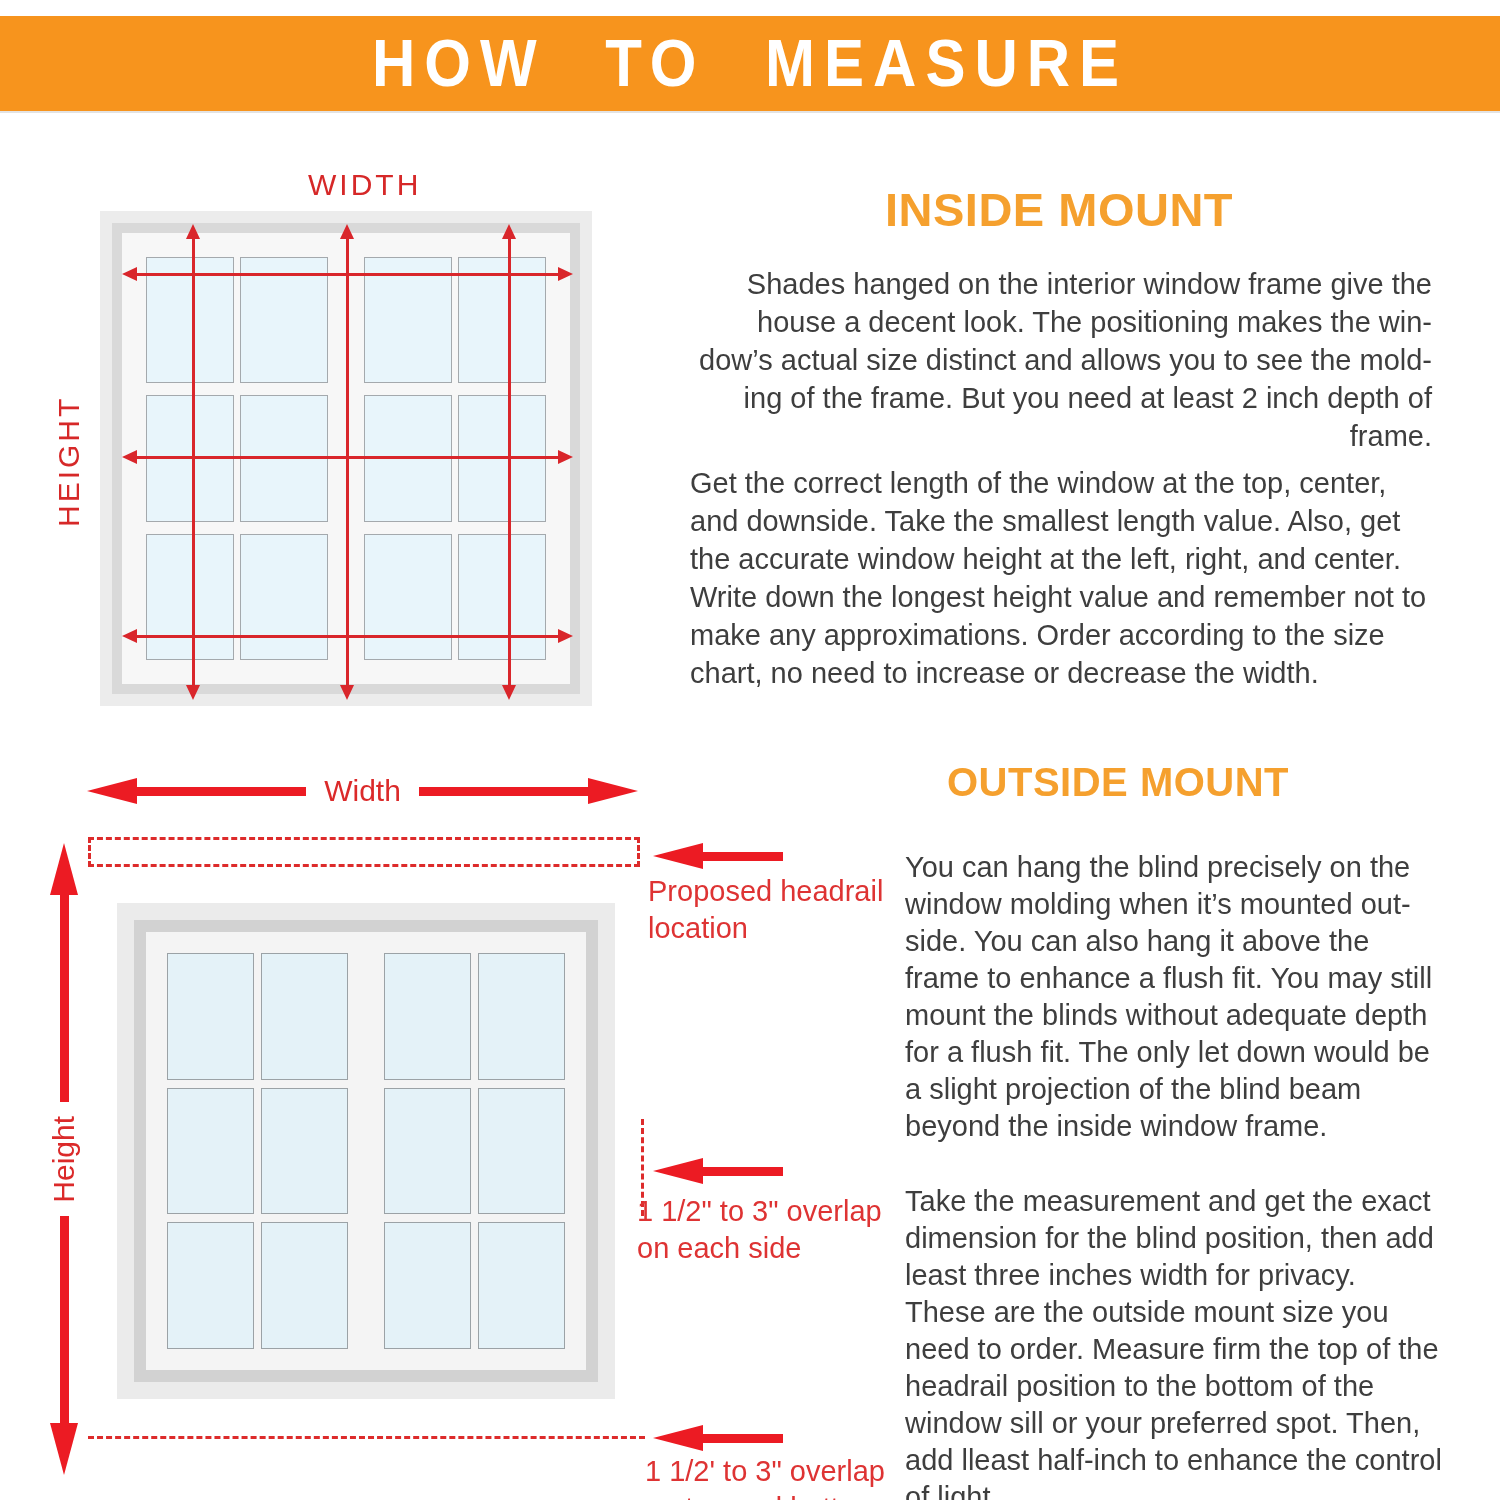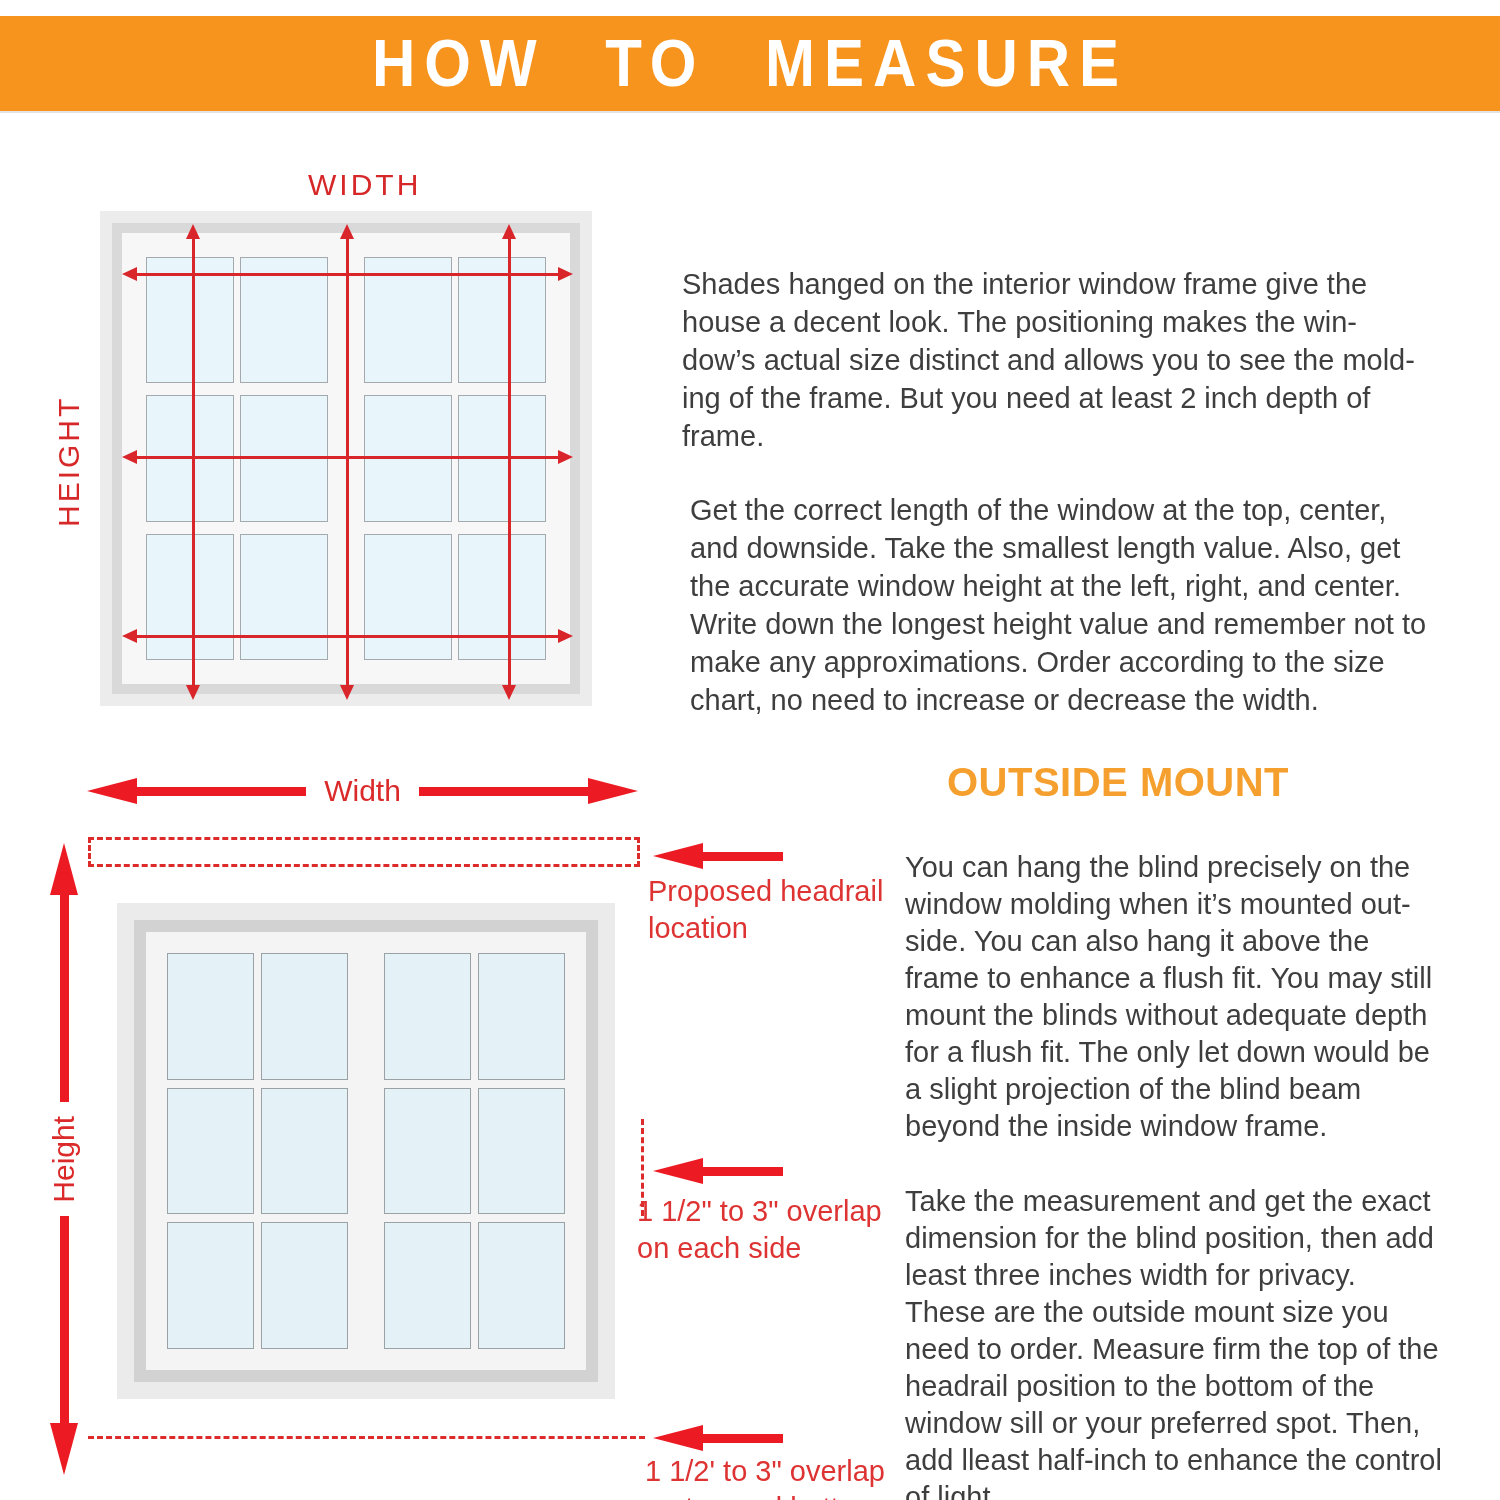--- a/index.html
+++ b/index.html
@@ -127,26 +127,27 @@
     </div>
   </div>
 
   <div class="tarrow-h" style="left:130px; top:257px; width:435px;"></div>
   <div class="tarrow-h" style="left:130px; top:440px; width:435px;"></div>
   <div class="tarrow-h" style="left:130px; top:619px; width:435px;"></div>
   <div class="tarrow-v" style="left:192px; top:216px; height:460px;"></div>
   <div class="tarrow-v" style="left:346px; top:216px; height:460px;"></div>
   <div class="tarrow-v" style="left:508px; top:216px; height:460px;"></div>
 
-  <div class="body-par" style="left:682px; top:249px; width:770px;">Shades hanged on the interior window frame give the
+  <div class="mount-heading" style="left:885px; top:166px;">INSIDE MOUNT</div>
+  <div class="body-par" style="left:662px; top:249px; width:770px;text-align:right;">Shades hanged on the interior window frame give the
 house a decent look. The positioning makes the win-
 dow’s actual size distinct and allows you to see the mold-
 ing of the frame. But you need at least 2 inch depth of
 frame.</div>
-  <div class="body-par" style="left:690px; top:475px; width:775px;">Get the correct length of the window at the top, center,
+  <div class="body-par" style="left:690px; top:448px; width:775px;">Get the correct length of the window at the top, center,
 and downside. Take the smallest length value. Also, get
 the accurate window height at the left, right, and center.
 Write down the longest height value and remember not to
 make any approximations. Order according to the size
 chart, no need to increase or decrease the width.</div>
 
   <div class="mount-heading" style="left:947px; top:744px; font-size:40px;">OUTSIDE MOUNT</div>
   <div class="body-par narrow" style="left:905px; top:1167px; width:595px;">Take the measurement and get the exact
 dimension for the blind position, then add
 least three inches width for privacy.

